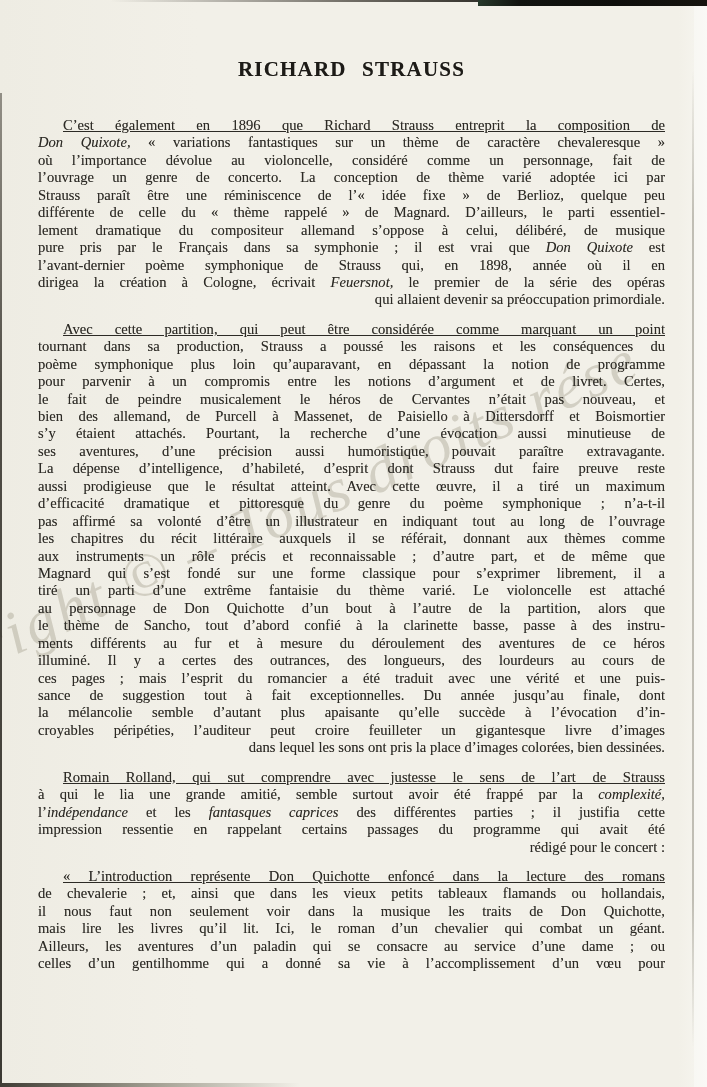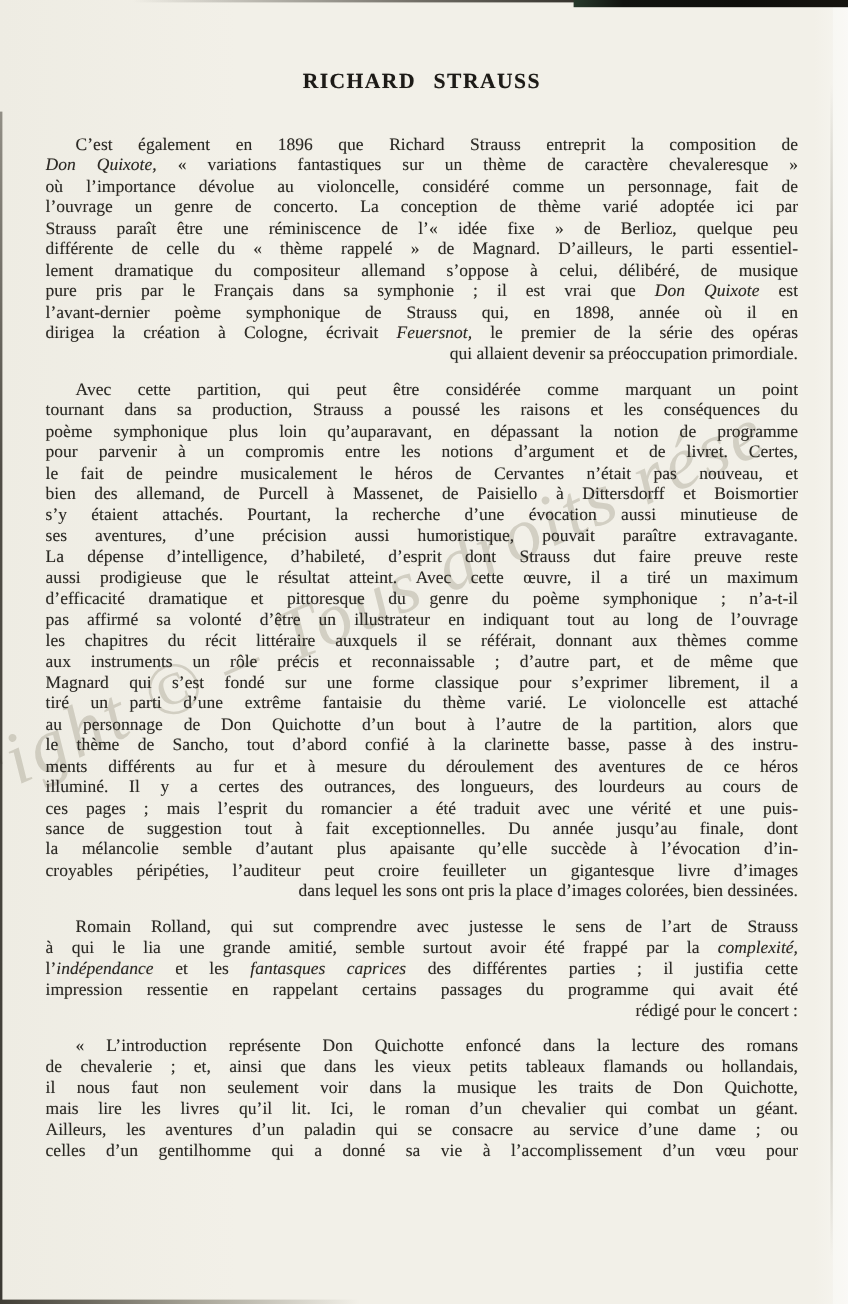--- a/index.html
+++ b/index.html
@@ -27,35 +27,35 @@
   
   .watermark{
     position:absolute;left:-18px;top:612px;z-index:0;
     transform:rotate(-24deg);transform-origin:0 50%;
     font-style:italic;font-size:62px;letter-spacing:3px;
     color:rgba(158,152,134,.38);white-space:nowrap;
   }
   
   .title{
     position:relative;z-index:3;margin:57px 38px 0;width:627px;
-    text-align:center;font-size:18px;font-weight:bold;
+    text-align:center;font-size:21px;font-weight:bold;
     letter-spacing:1.2px;word-spacing:9px;color:#1d1b17;
     text-shadow:0 0 .6px rgba(29,27,23,.5);
   }
   .article{position:relative;z-index:3;margin:35px 38px 0;width:627px;color:#2c2a25;font-size:14.6px;}
   .para{margin-top:12px;}
   .para:first-child{margin-top:0;}
   .line{
     text-align:justify;height:17.45px;line-height:17.45px;overflow:hidden;
     text-shadow:0 0 .6px rgba(44,42,37,.4);
   }
   .line::after{content:"";display:inline-block;width:100%;height:0;}
   .line.pl{text-align:right;}
   .line.pl::after{content:none;}
-  .line.first{text-indent:25px;}
+  .line.first{text-indent:25px;text-decoration:underline;}
   .it{font-style:italic;}
 </style>
 </head>
 <body>
 
 <div class="page">
   <div class="rightlight"></div>
   <div class="crease"></div>
   <div class="watermark">right © – Tous droits rése</div>
 

